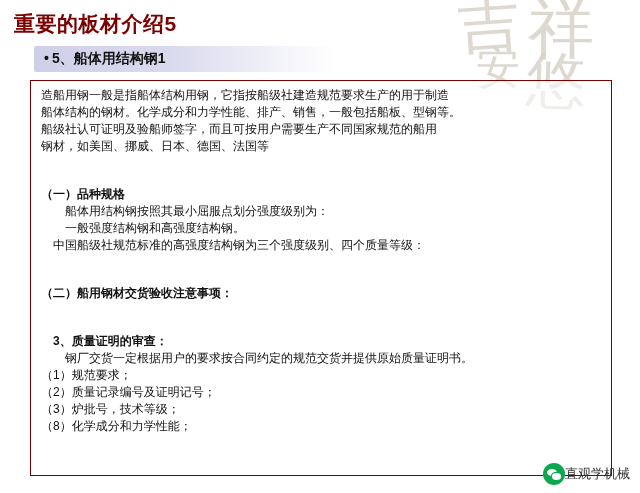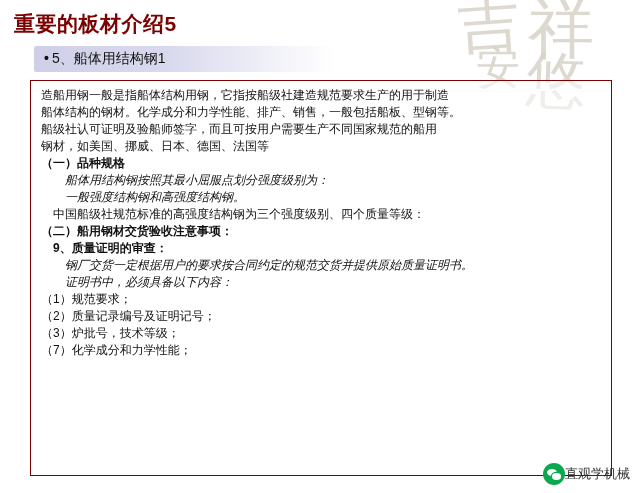--- a/index.html
+++ b/index.html
@@ -74,21 +74,21 @@
     top: 4px;
     font-size: 14px;
     color: #111;
     font-weight: bold;
   }
   .subtitle-bar .subtitle-text {
     position: absolute;
     left: 18px;
     top: 4px;
     font-size: 14px;
-    font-weight: normal;
+    font-weight: bold;
     color: #111;
     white-space: nowrap;
     text-align: right;
   }
 
   .content-box {
     position: absolute;
     left: 30px;
     top: 80px;
     width: 582px;
@@ -100,23 +100,23 @@
   }
 
   .para {
     font-size: 12px;
     line-height: 1.42;
     color: #111;
     margin: 0;
     text-align: justify;
     font-family: "Liberation Sans", sans-serif;
   }
-  .para.indent2 { text-indent: 2em; font-style: italic; }
+  .para.indent2 { text-indent: 2em; }
   .para.indent1 { text-indent: 1em; }
-  .para.bold { font-weight: bold; }
+  .para.bold { font-weight: bold; margin-top: 31px; }
 
   .footer {
     position: absolute;
     left: 0;
     bottom: 4px;
     width: 640px;
     height: 30px;
   }
   .footer-right {
     position: absolute;
@@ -182,27 +182,26 @@
   <div class="content-box">
     <p class="para">造船用钢一般是指船体结构用钢，它指按船级社建造规范要求生产的用于制造</p>
     <p class="para">船体结构的钢材。化学成分和力学性能、排产、销售，一般包括船板、型钢等。</p>
     <p class="para">船级社认可证明及验船师签字，而且可按用户需要生产不同国家规范的船用</p>
     <p class="para">钢材，如美国、挪威、日本、德国、法国等</p>
     <p class="para bold">（一）品种规格</p>
     <p class="para indent2">船体用结构钢按照其最小屈服点划分强度级别为：</p>
     <p class="para indent2">一般强度结构钢和高强度结构钢。</p>
     <p class="para indent1">中国船级社规范标准的高强度结构钢为三个强度级别、四个质量等级：</p>
     <p class="para bold">（二）船用钢材交货验收注意事项：</p>
-    <p class="para bold indent1">9、质量证明的审查：</p>
+    <p class="para bold indent1">3、质量证明的审查：</p>
     <p class="para indent2">钢厂交货一定根据用户的要求按合同约定的规范交货并提供原始质量证明书。</p>
-    <p class="para indent2">证明书中，必须具备以下内容：</p>
     <p class="para">（1）规范要求；</p>
     <p class="para">（2）质量记录编号及证明记号；</p>
     <p class="para">（3）炉批号，技术等级；</p>
-    <p class="para">（7）化学成分和力学性能；</p>
+    <p class="para">（8）化学成分和力学性能；</p>
   </div>
 
   <div class="footer">
     <div class="footer-right">
       <span class="wechat-logo"></span>
       <span class="footer-text">直观学机械</span>
     </div>
   </div>
 
 </div>

